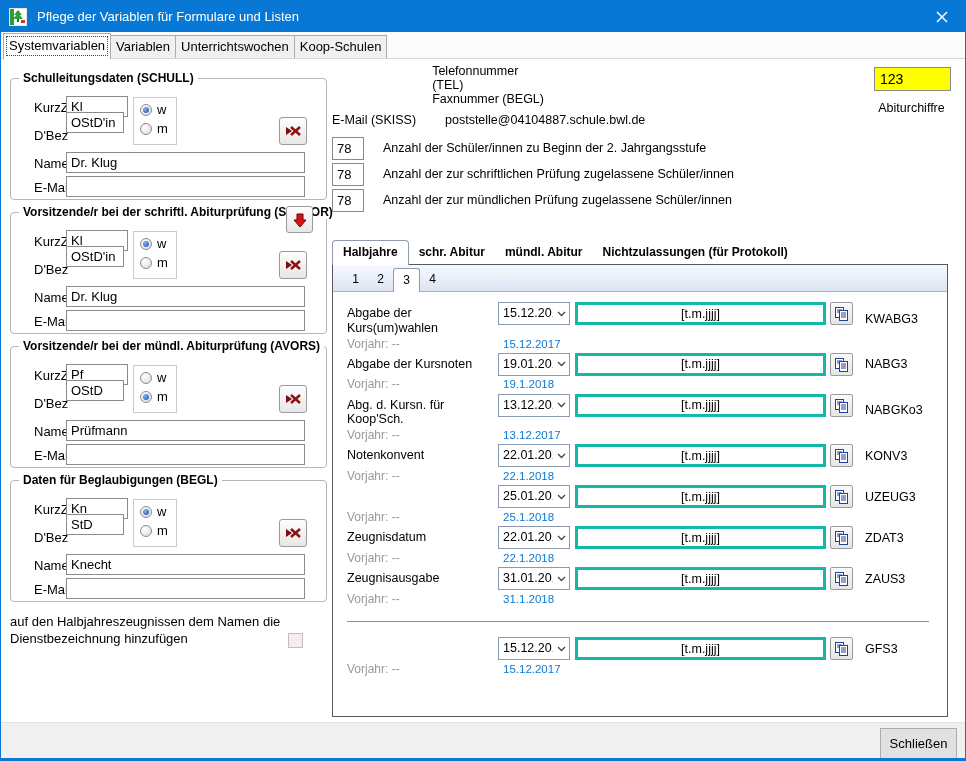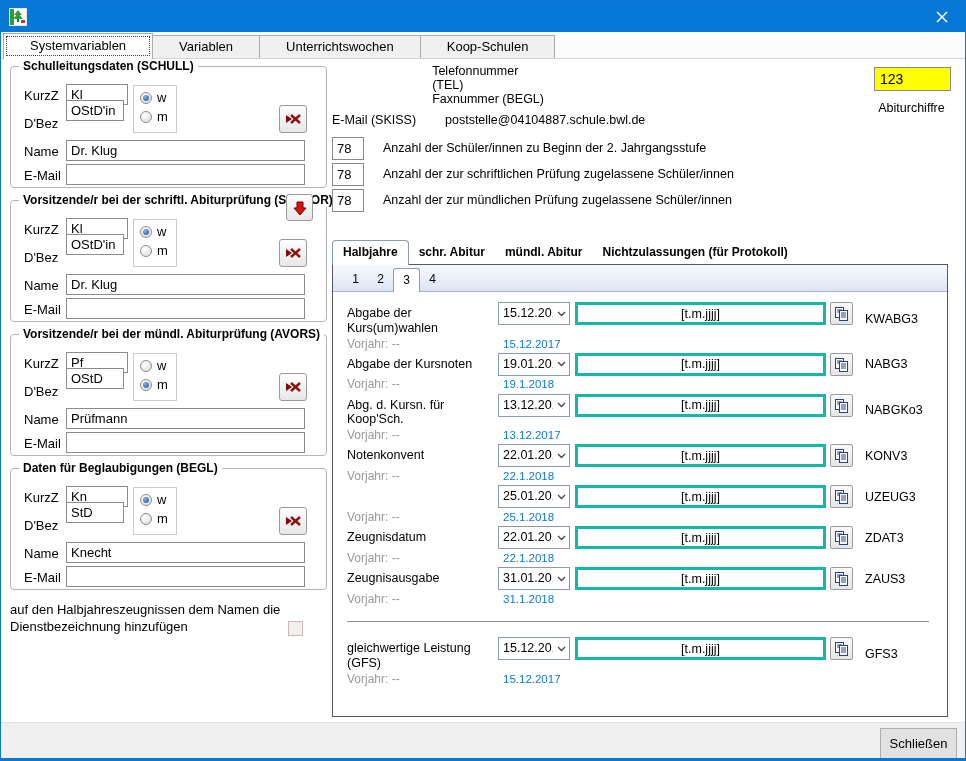--- a/index.html
+++ b/index.html
@@ -5,31 +5,31 @@
   html,body{margin:0;padding:0;background:#fff;font-family:"Liberation Sans",sans-serif;}
   .window{position:relative;width:966px;height:761px;box-sizing:border-box;
     border:1px solid #0b77d0;border-bottom-width:3px;background:#fff;overflow:hidden;}
   
   .titlebar{height:31px;background:#0878d6;display:flex;align-items:center;color:#fff;}
   .app-icon{width:18px;height:18px;margin-left:8px;flex:0 0 auto;}
   .tb-title{margin-left:10px;font-size:13px;}
   .tb-close{margin-left:auto;width:46px;height:31px;display:flex;align-items:center;justify-content:center;cursor:default;}
   
   .maintabs{height:27px;background:#fbfbfb;border-bottom:1px solid #d6d6d6;display:flex;align-items:flex-end;padding-left:2px;box-sizing:border-box;}
-  .maintab{height:22px;line-height:22px;padding:0 26px;font-size:13px;background:#f0f0f0;
+  .maintab{height:22px;line-height:22px;padding:0 5px;font-size:13px;background:#f0f0f0;
     border:1px solid #acacac;border-bottom:none;margin-right:-1px;white-space:nowrap;}
   .maintab.sel{background:#fff;height:25px;line-height:24px;position:relative;z-index:2;
     outline:1px dotted #444;outline-offset:-4px;margin-bottom:-1px;}
   
   .client{position:relative;height:663px;background:#fff;}
   
-  .left-col{position:absolute;left:9px;top:0;width:317px;padding-top:7px;box-sizing:border-box;}
+  .left-col{position:absolute;left:9px;top:0;width:317px;padding-top:19px;box-sizing:border-box;}
   .group{position:relative;height:120px;border:1px solid #b5b5b5;border-radius:4px;margin-bottom:12px;}
   .group-title{position:absolute;top:-8px;left:8px;background:#fff;padding:0 4px;font-weight:bold;font-size:12px;white-space:nowrap;}
-  .lbl{position:absolute;font-size:13px;color:#000;}
+  .lbl{position:absolute;font-size:13px;color:#000;margin-left:10px;}
   .lbl-kurzz{left:13px;top:21px}.lbl-dbez{left:13px;top:49px}.lbl-name{left:13px;top:77px}.lbl-email{left:13px;top:101px}
   .inp{position:absolute;height:21px;border:1px solid #8b8b8b;font:13px "Liberation Sans",sans-serif;
     padding:1px 4px;box-sizing:border-box;background:#fff;outline:none;}
   .inp-kurzz{left:55px;top:17px;width:62px}.inp-dbez{left:55px;top:33px;width:58px}
   .inp-name{left:55px;top:73px;width:239px}.inp-email{left:55px;top:97px;width:239px}
   .radio-panel{position:absolute;left:122px;top:18px;width:44px;height:48px;border:1px solid #cbcbcb;box-sizing:border-box;}
   .radio-row{display:flex;align-items:center;gap:5px;margin:4px 0 0 6px;cursor:default;}
   .radio{position:relative;width:12px;height:12px;border-radius:50%;border:1px solid #8d8d8d;
     background:radial-gradient(circle at 35% 30%,#ffffff,#d9d9d9);box-sizing:border-box;}
   .radio.checked::after{content:"";position:absolute;left:2px;top:2px;right:2px;bottom:2px;border-radius:50%;
@@ -93,20 +93,21 @@
 
   <div class="titlebar">
     <svg class="app-icon" viewBox="0 0 18 18">
       <rect x="0" y="0" width="18" height="18" fill="#ffffff" stroke="#cfcfcf"></rect>
       <rect x="1" y="1" width="4" height="16" fill="#2e9e3a"></rect>
       <rect x="8" y="3" width="2" height="11" fill="#1e7a28"></rect>
       <polygon points="9,2 13,7 5,7" fill="#2e9e3a"></polygon>
       <polygon points="9,5 14,11 4,11" fill="#2e9e3a"></polygon>
       <rect x="12" y="12" width="4" height="3" fill="#c23a3a"></rect>
     </svg>
+    <span class="tb-title">Pflege der Variablen für Formulare und Listen</span>
     <span class="tb-close">
       <svg width="12" height="12" viewBox="0 0 12 12">
         <line x1="1" y1="1" x2="11" y2="11" stroke="#ffffff" stroke-width="1.4"></line>
         <line x1="11" y1="1" x2="1" y2="11" stroke="#ffffff" stroke-width="1.4"></line>
       </svg>
     </span>
   </div>
 
   <div class="maintabs">
       <div class="maintab sel">Systemvariablen</div>
@@ -468,21 +469,20 @@
         <rect x="5.5" y="4.5" width="8" height="10" fill="#ffffff" stroke="#23409a" stroke-width="1"></rect>
         <line x1="7" y1="7" x2="12" y2="7" stroke="#23409a" stroke-width="1"></line>
         <line x1="7" y1="9" x2="12" y2="9" stroke="#23409a" stroke-width="1"></line>
         <line x1="7" y1="11" x2="12" y2="11" stroke="#23409a" stroke-width="1"></line>
       </svg>
     </button>
     <div class="drow-code">ZAUS3</div>
   </div>
             <div class="divider"></div>
             <div class="drow">
-    <div class="drow-label">gleichwertige Leistung (GFS)</div>
     <div class="drow-vorjahr">Vorjahr: --</div>
     <div class="combo">
       <span class="combo-val">15.12.2017</span>
       <span class="combo-arrow">
         <svg width="9" height="6" viewBox="0 0 9 6">
                     <polyline points="1,1 4.5,4.5 8,1" fill="none" stroke="#444" stroke-width="1.3"></polyline>
                   </svg>
       </span>
     </div>
     <div class="drow-below">15.12.2017</div>

